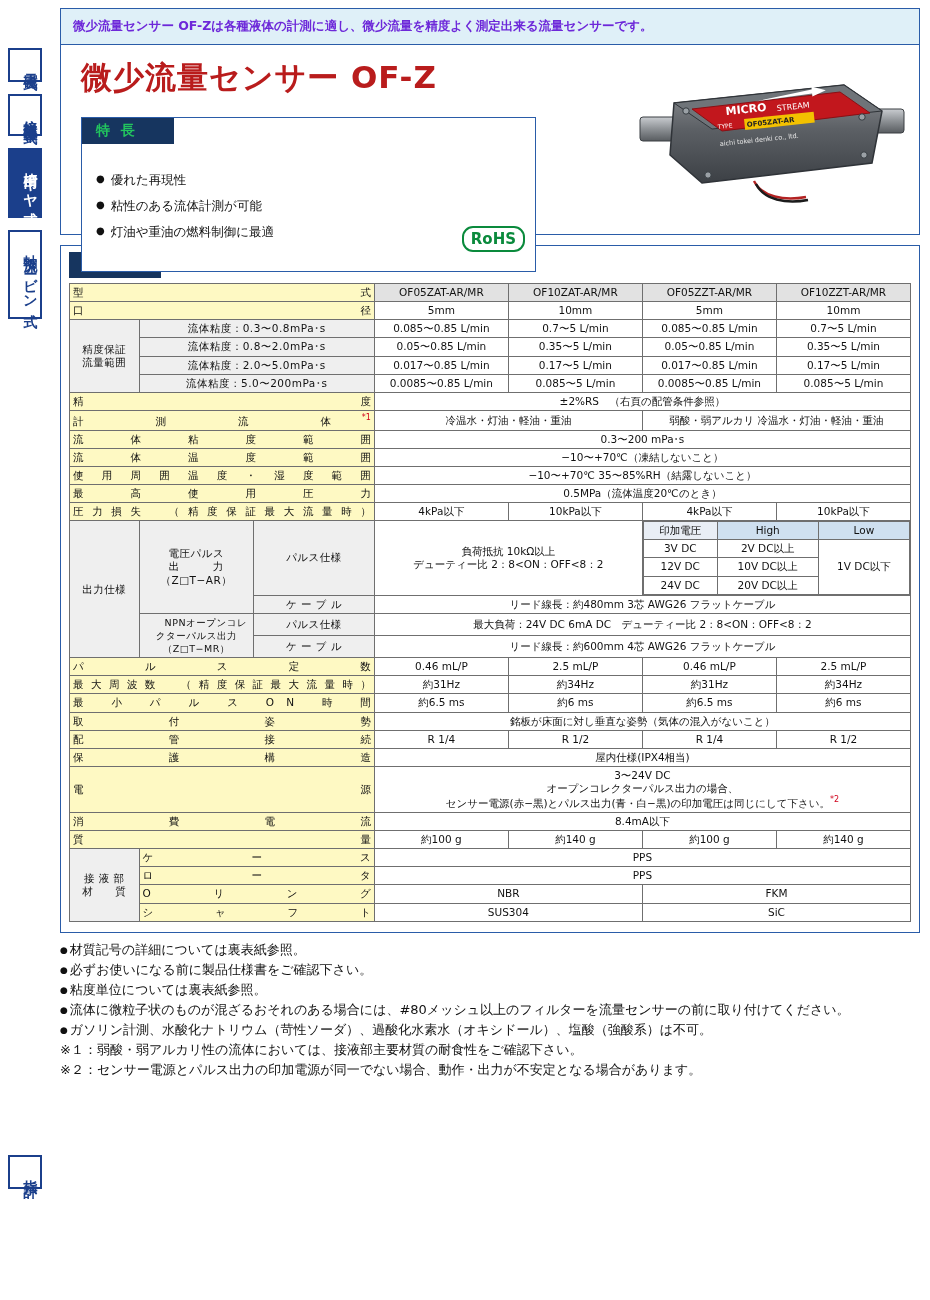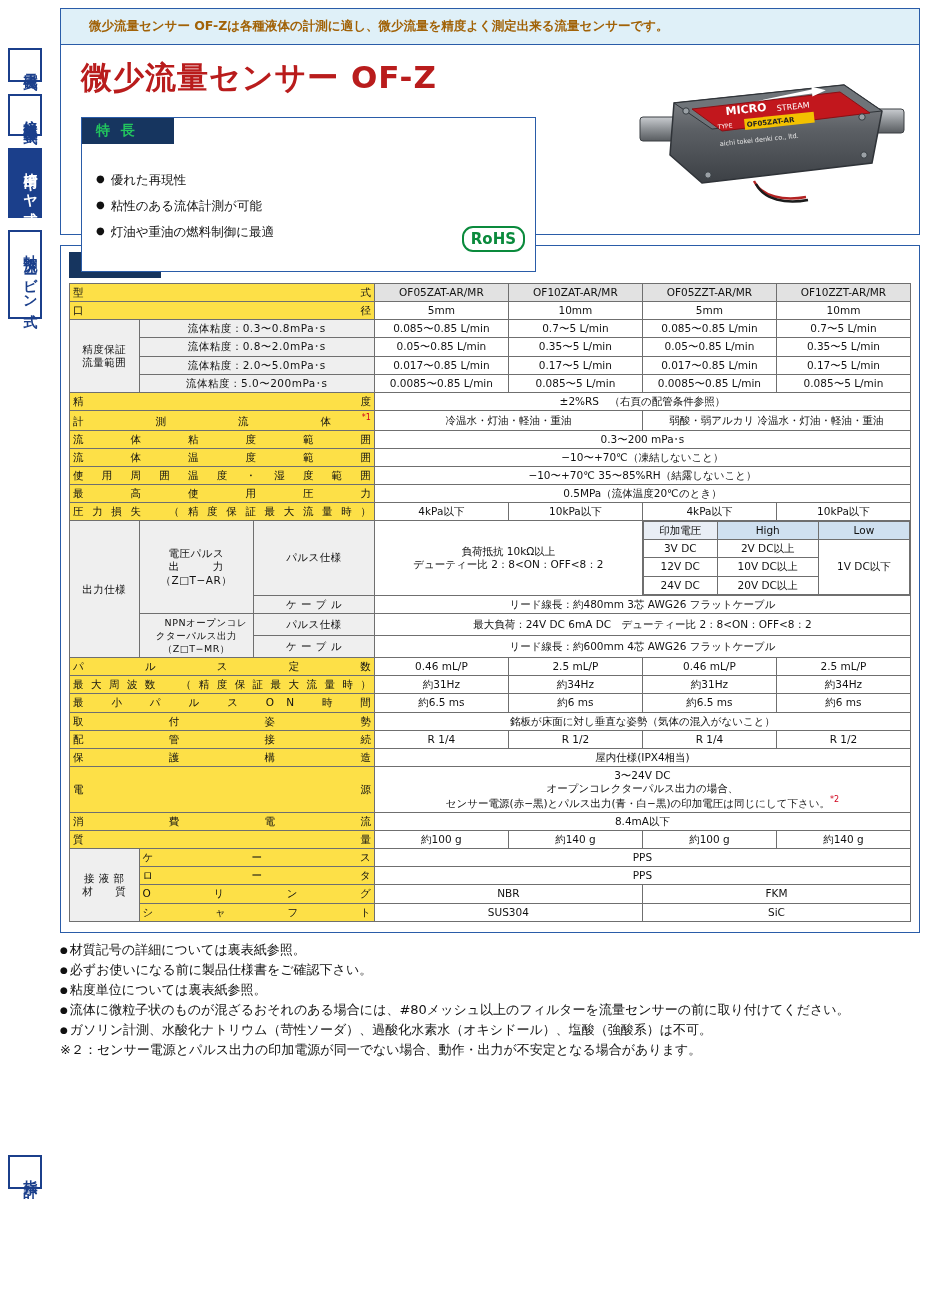--- a/index.html
+++ b/index.html
@@ -42,23 +42,23 @@
   
   .content {
     position: absolute;
     left: 60px; top: 8px;
     width: 860px;
   }
 
   .topbar {
     border: 1px solid #2a5ca8;
     background: #dff0f8;
-    padding: 9px 10px 9px 28px;
+    padding: 9px 10px 9px 12px;
     font-size: 12.5px;
-    color: #a16207;
+    color: #6d28d9;
     font-weight: bold;
   }
 
   .titlebox {
     border: 1px solid #2a5ca8;
     border-top: none;
     height: 190px;
     position: relative;
     background: #fff;
   }
@@ -145,21 +145,21 @@
     line-height: 1.25;
     color: #111;
     font-weight: normal;
     height: 17px;
   }
   .lbl {
     background: #efefef;
     letter-spacing: 0.5px;
   }
   .lbl-spread {
-    background: #fde047;
+    background: #fef9c3;
     text-align: justify;
     text-align-last: justify;
     padding: 2px 8px;
   }
   .hdr {
     background: #e2e2e2;
     font-weight: bold;
   }
   .sup { color: #d0021b; font-size: 8px; vertical-align: super; }
   .small { font-size: 9.5px; margin-left: 19px; }
@@ -488,16 +488,17 @@
     </tbody>
       </table>
   </div>
 
   <div class="notes">
     <div class="b">材質記号の詳細については裏表紙参照。</div>
     <div class="b">必ずお使いになる前に製品仕様書をご確認下さい。</div>
     <div class="b">粘度単位については裏表紙参照。</div>
     <div class="b">流体に微粒子状のものが混ざるおそれのある場合には、#80メッシュ以上のフィルターを流量センサーの前に取り付けてください。</div>
     <div class="b">ガソリン計測、水酸化ナトリウム（苛性ソーダ）、過酸化水素水（オキシドール）、塩酸（強酸系）は不可。</div>
+    <div>※１：弱酸・弱アルカリ性の流体においては、接液部主要材質の耐食性をご確認下さい。</div>
     <div>※２：センサー電源とパルス出力の印加電源が同一でない場合、動作・出力が不安定となる場合があります。</div>
   </div>
 
 </div>
 
 </body></html>

